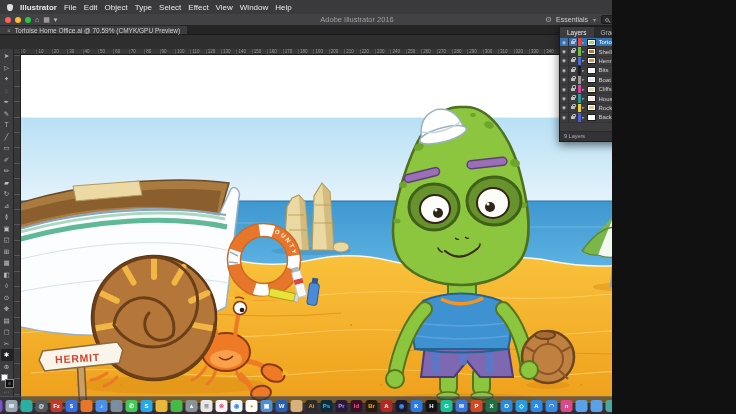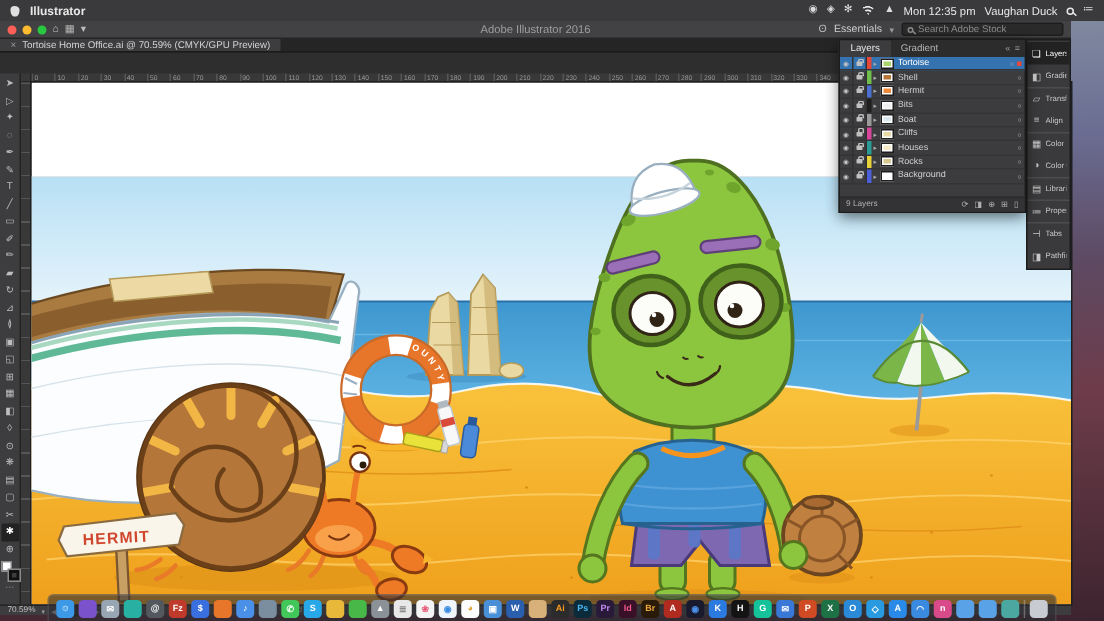--- a/index.html
+++ b/index.html
@@ -1,17 +1,17 @@
 <!DOCTYPE html>
 <html><head>
 <meta charset="utf-8">
 <style>
   *{box-sizing:border-box;margin:0;padding:0}
   html,body{background:#111;font-family:"Liberation Sans",sans-serif;}
-  #screen{position:relative;width:736px;height:414px;overflow:hidden;
+  #screen{position:relative;width:612px;height:414px;overflow:hidden;
     background:linear-gradient(178deg,#8a97a6 0%,#6a6d92 26%,#5d4a63 45%,#6e3c4a 65%,#3c242e 100%);}
   
   .menubar{position:absolute;top:0;left:0;right:0;height:14px;background:#3a3a3c;display:flex;align-items:center;
     padding:0 7px;gap:7px;font-size:8px;color:#e8e8e8;z-index:30}
   .appleLogo{width:6px;height:7px;background:#e0e0e0;border-radius:45% 55% 42% 42%/34% 34% 60% 60%;flex:0 0 auto}
   .mbApp{font-weight:bold}
   .mbItem{white-space:nowrap}
   .mbRight{margin-left:auto;display:flex;align-items:center;gap:6px;font-size:7.5px}
   .mbIco{font-size:7px;color:#dcdcdc;line-height:14px}
   .wifi{width:9px;height:6px;clip-path:polygon(50% 100%,0 0,100% 0);
@@ -97,31 +97,32 @@
   .dockSep{width:1px;height:12px;background:rgba(255,255,255,.28);flex:0 0 auto}
 </style>
 </head>
 <body>
 
 <div id="screen">
 
   <div class="menubar">
     <span class="appleLogo"></span>
     <span class="mbApp">Illustrator</span>
-    <span class="mbRight">
-      <span class="mbIco">◉</span>
-      <span class="mbIco">◈</span>
-      <span class="mbIco">✻</span>
-      <span class="wifi"></span>
-      <span class="mbIco">▲</span>
-      <span>Mon 12:35 pm</span>
-      <span>Vaughan Duck</span>
-      <span class="mag"></span>
-      <span class="mbIco">≔</span>
-    </span>
+    <span style="display:flex;gap:7px">
+
+    <span class="mbItem">File</span>
+        <span class="mbItem">Edit</span>
+        <span class="mbItem">Object</span>
+        <span class="mbItem">Type</span>
+        <span class="mbItem">Select</span>
+        <span class="mbItem">Effect</span>
+        <span class="mbItem">View</span>
+        <span class="mbItem">Window</span>
+        <span class="mbItem">Help</span>
+      </span>
   </div>
 
   <div class="window">
 
     <div class="titlebar">
       <span class="tl tlr"></span>
       <span class="tl tly"></span>
       <span class="tl tlg"></span>
       <span class="tbIco">⌂</span>
       <span class="tbIco">▦</span>

